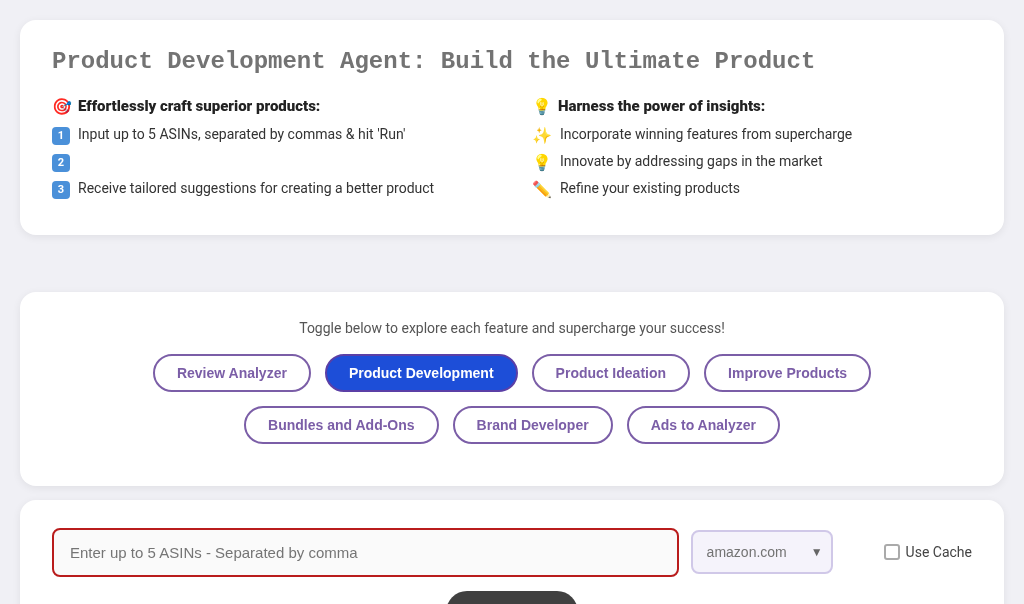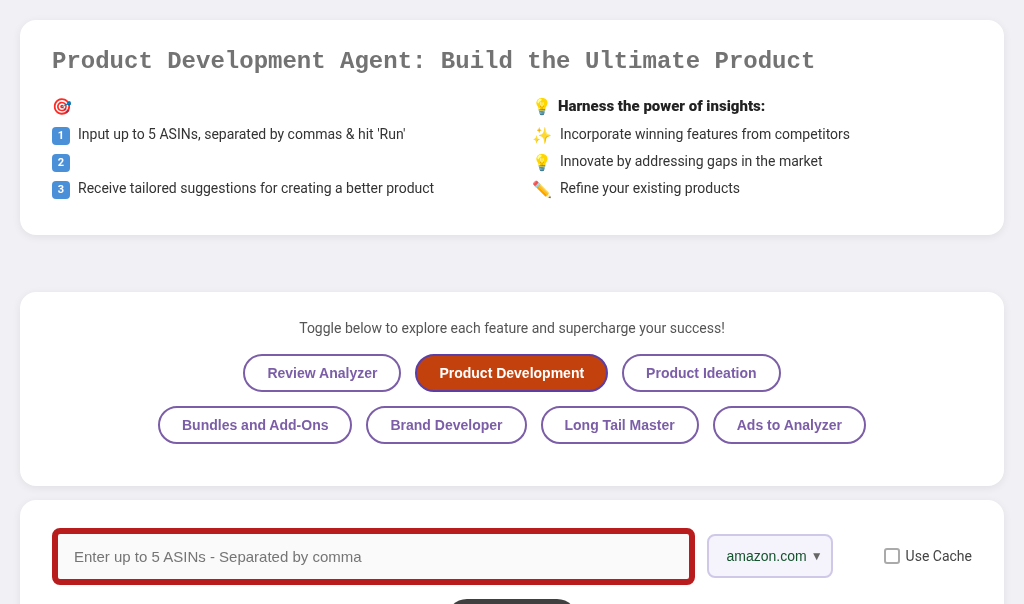--- a/index.html
+++ b/index.html
@@ -97,61 +97,60 @@
       color: #7b5ea7;
       border-radius: 50px;
       padding: 9px 22px;
       font-size: 14px;
       font-weight: 600;
       cursor: pointer;
       transition: all 0.15s;
       white-space: nowrap;
     }
     .toggle-btn.active {
-      background: #c2410c;
+      background: #1d4ed8;
       color: #fff;
       border-color: #5b3fa6;
     }
     
     .input-card {
       display: flex;
       flex-direction: column;
       gap: 14px;
     }
     .input-row {
       display: flex;
       align-items: center;
       gap: 12px;
     }
     .asin-input {
       flex: 1;
-      border: 6px solid #b91c1c;
+      border: 2px solid #b91c1c;
       border-radius: 8px;
       padding: 14px 16px;
       font-size: 15px;
       color: #888;
       background: #fafafa;
       outline: none;
     }
     .domain-select-wrapper {
       position: relative;
       display: flex;
       align-items: center;
     }
     .domain-select {
       appearance: none;
       border: 2px solid #d0c8e8;
       border-radius: 8px;
-      padding: 12px 20px 12px 14px;
-      font-size: 14px;
-      color: #14532d;
+      padding: 12px 36px 12px 14px;
+      font-size: 14px;
+      color: #737373;
       background: #f5f3fb;
       cursor: pointer;
       outline: none;
-      text-align: center;
     }
     .domain-chevron {
       position: absolute;
       right: 10px;
       font-size: 12px;
       color: #666;
       pointer-events: none;
     }
     .cache-label {
       display: flex;
@@ -194,20 +193,21 @@
 
 <div class="main-container">
 
   <div class="card">
     <h1 class="hero-title">Product Development Agent: Build the Ultimate Product</h1>
     <div class="features-grid">
 
       <div class="left-col">
         <div class="feature-section-title">
           <span class="bullet-icon">🎯</span>
+          <strong>Effortlessly craft superior products:</strong>
         </div>
         <div class="feature-item">
           <span class="step-badge">1</span>
           <span>Input up to 5 ASINs, separated by commas &amp; hit 'Run'</span>
         </div>
         <div class="feature-item">
           <span class="step-badge">2</span>
         </div>
         <div class="feature-item">
           <span class="step-badge">3</span>
@@ -215,45 +215,45 @@
         </div>
       </div>
 
       <div class="right-col">
         <div class="feature-section-title">
           <span class="bullet-icon">💡</span>
           <strong>Harness the power of insights:</strong>
         </div>
         <div class="feature-item">
           <span class="bullet-icon">✨</span>
-          <span>Incorporate winning features from competitors</span>
+          <span>Incorporate winning features from supercharge</span>
         </div>
         <div class="feature-item">
           <span class="bullet-icon">💡</span>
           <span>Innovate by addressing gaps in the market</span>
         </div>
         <div class="feature-item">
           <span class="bullet-icon">✏️</span>
           <span>Refine your existing products</span>
         </div>
       </div>
     </div>
   </div>
 
   <div class="card toggle-card">
     <p class="toggle-subtitle">Toggle below to explore each feature and supercharge your success!</p>
     <div class="toggle-row">
       <button class="toggle-btn">Review Analyzer</button>
       <button class="toggle-btn active">Product Development</button>
       <button class="toggle-btn">Product Ideation</button>
+      <button class="toggle-btn">Improve Products</button>
     </div>
     <div class="toggle-row">
       <button class="toggle-btn">Bundles and Add-Ons</button>
       <button class="toggle-btn">Brand Developer</button>
-      <button class="toggle-btn">Long Tail Master</button>
       <button class="toggle-btn">Ads to Analyzer</button>
     </div>
   </div>
 
   <div class="card input-card">
     <div class="input-row">
       <input class="asin-input" type="text" placeholder="Enter up to 5 ASINs - Separated by comma" style="">
       <div class="domain-select-wrapper">
         <select class="domain-select">
           <option>amazon.com</option>

